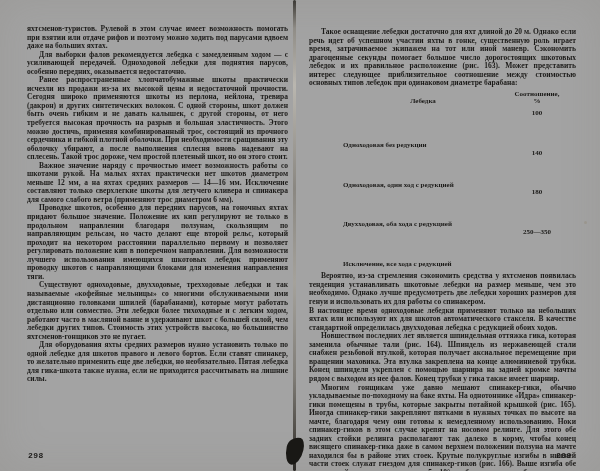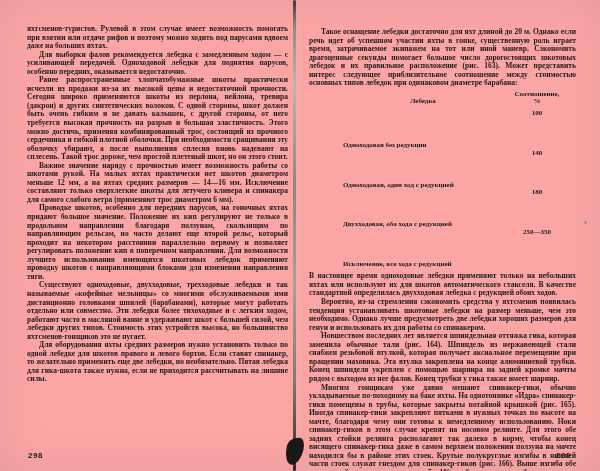--- a/index.html
+++ b/index.html
@@ -1,19 +1,19 @@
 <!DOCTYPE html>
 <html lang="ru"><head>
 <meta charset="utf-8">
 <style>
   html,body{margin:0;padding:0;}
   .scan{
     position:relative;
     width:600px;height:471px;
-    background:#fca5a5;
+    background:#a3a3a3;
     overflow:hidden;
     box-shadow:inset 0 0 40px rgba(120,115,105,0.18);
     font-family:"Liberation Serif", serif;
     color:#1c1b19;
   }
   .page{position:absolute;top:0;}
   .page-left{left:27px;top:25px;width:261px;}
   .page-right{left:309px;top:28px;width:267px;}
   .para{
     margin:0;
@@ -55,21 +55,21 @@
   .t-h1{flex:1;text-align:center;}
   .t-h2{width:64px;text-align:center;}
   .t-h2 .sub{display:block;}
   .t-row{display:flex;}
   .t-label{flex:1;padding-left:2px;text-align:left;margin-top:32px;}
   .t-value{width:64px;text-align:center;}
   
   .pagenum{
     position:absolute;top:451px;
     font-size:8px;font-weight:bold;letter-spacing:0.5px;
-    font-family:Liberation Sans, sans-serif;color:#1c1b19;
+    font-family:Liberation Mono, monospace;color:#1c1b19;
   }
   .pagenum-left{left:28px;}
   .pagenum-right{left:556px;}
 </style>
 </head>
 <body>
 
 <div class="scan">
 
   <div class="page page-left">
@@ -108,22 +108,22 @@
       <div class="t-row">
         <span class="t-label">Двухходовая, оба хода с редукцией</span>
         <span class="t-value">180</span>
       </div>
       <div class="t-row">
         <span class="t-label">Исключение, все хода с редукцией</span>
         <span class="t-value">250—350</span>
       </div>
     </div>
 
+    <p class="para indent">Вероятно, из-за стремления сэкономить средства у яхтсменов появилась тенденция устанавливать шкотовые лебедки на размер меньше, чем это необходимо. Однако лучше предусмотреть две лебедки хороших размеров для генуи и использовать их для работы со спинакером.</p>
     <p class="para">В настоящее время одноходовые лебедки применяют только на небольших яхтах или используют их для шкотов автоматического стакселя. В качестве стандартной определилась двухходовая лебедка с редукцией обоих ходов.</p>
-    <p class="para indent">Вероятно, из-за стремления сэкономить средства у яхтсменов появилась тенденция устанавливать шкотовые лебедки на размер меньше, чем это необходимо. Однако лучше предусмотреть две лебедки хороших размеров для генуи и использовать их для работы со спинакером.</p>
     <p class="para indent">Новшеством последних лет является шпиндельная оттяжка гика, которая заменила обычные тали (рис. 164). Шпиндель из нержавеющей стали снабжен резьбовой втулкой, которая получает аксиальное перемещение при вращении маховика. Эта втулка закреплена на конце алюминиевой трубки. Конец шпинделя укреплен с помощью шарнира на задней кромке мачты рядом с выходом из нее фалов. Конец трубки у гика также имеет шарнир.</p>
     <p class="para indent">Многим гонщикам уже давно мешают спинакер-гики, обычно укладываемые по-походному на баке яхты. На однотоннике «Идра» спинакер-гики помещены в трубы, которые закрыты потайной крышкой (рис. 165). Иногда спинакер-гики закрепляют пятками в нужных точках по высоте на мачте, благодаря чему они готовы к немедленному использованию. Ноки спинакер-гиков в этом случае крепят на носовом релинге. Для этого обе задних стойки релинга располагают так далеко в корму, чтобы конец висящего спинакер-гика даже в самом верхнем положении ползуна на мачте находился бы в районе этих стоек. Крутые полукруглые изгибы в нижней части стоек служат гнездом для спинакер-гиков (рис. 166). Выше изгиба обе задних стойки скошены внутрь на 5—10°, чтобы вверху вновь быть снаружи</p>
   </div>
 
   <div class="pagenum pagenum-left">298</div>
   <div class="pagenum pagenum-right">299</div>
 
 </div>
 
 </body></html>

